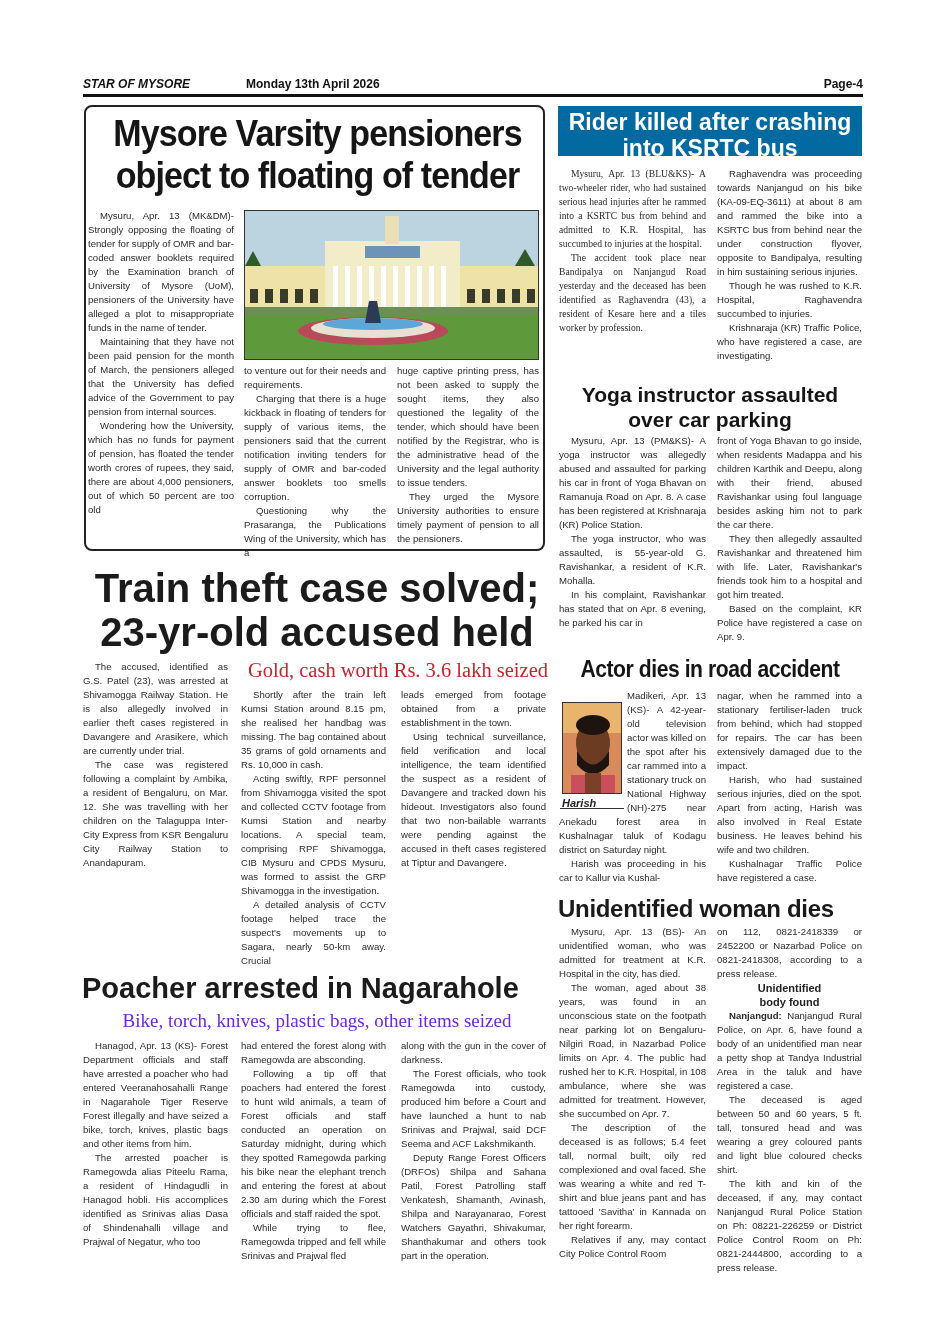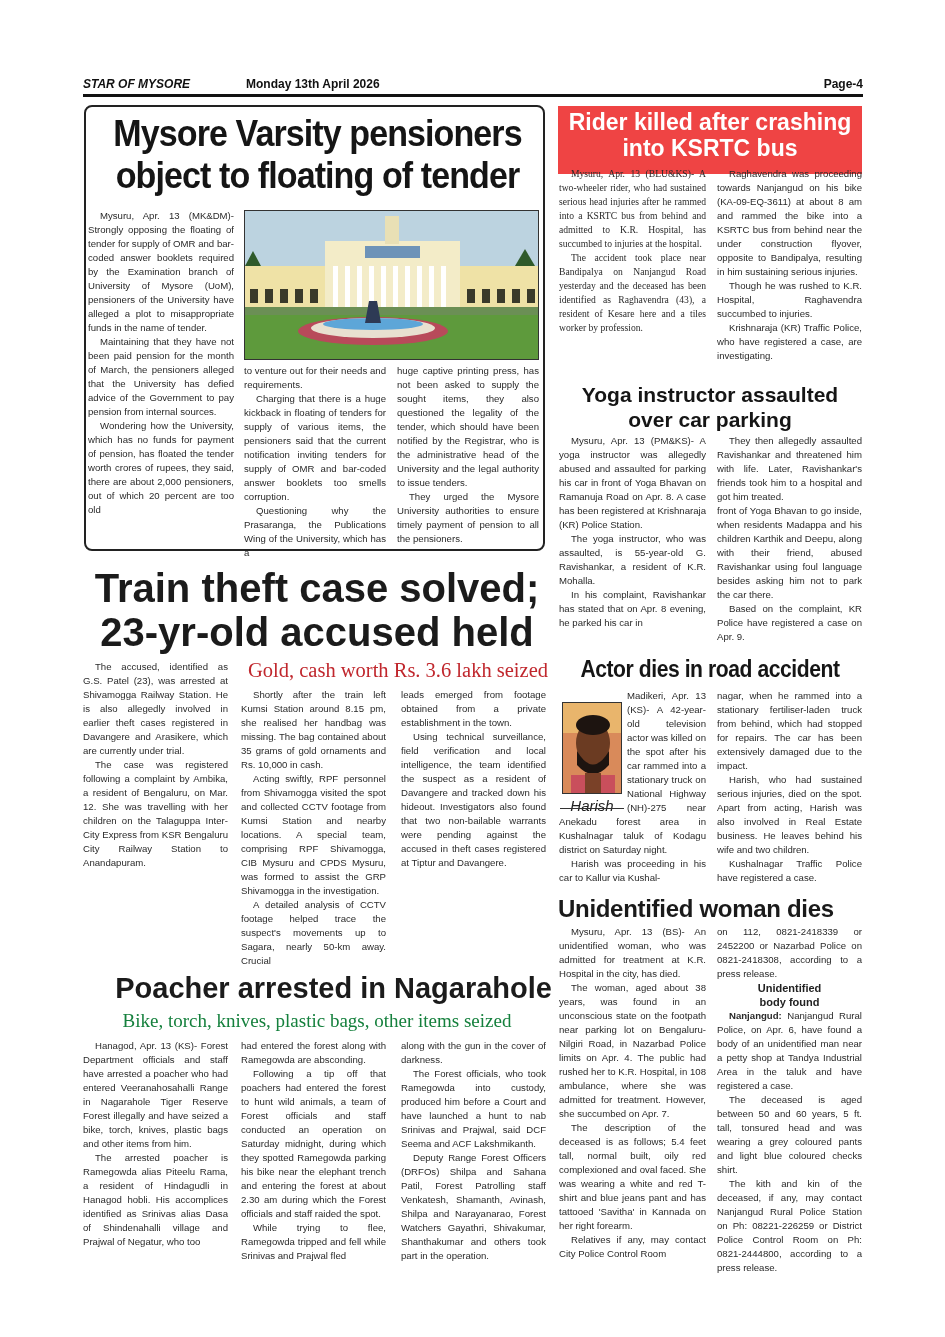--- a/index.html
+++ b/index.html
@@ -13,31 +13,31 @@
 
   .text { font-size: 9.6px; line-height: 14px; text-align: justify; color: #2a2a2a; }
   .text p { margin: 0; text-indent: 12px; }
 
   
   .box1 { left: 84px; top: 105px; width: 461px; height: 446px; border: 2.5px solid #222; border-radius: 8px; box-sizing: border-box; }
   .h1 { left: 90px; top: 113px; width: 455px; text-align: center; font-family: "Liberation Sans", sans-serif; font-weight: bold; font-size: 37px; line-height: 42px; letter-spacing: -1px; color: #151515; transform: scaleX(0.92); transform-origin: center; }
   .photo1 { left: 244px; top: 210px; width: 295px; height: 150px; border: 1px solid #333; overflow: hidden; box-sizing: border-box; }
 
   
-  .h2box { left: 558px; top: 106px; width: 304px; height: 68px; background: #ef4444; color: #fff; text-align: center; font-weight: bold; font-size: 23px; line-height: 26px; padding-top: 3px; box-sizing: border-box; }
+  .h2box { left: 558px; top: 106px; width: 304px; height: 50px; background: #0369a1; color: #fff; text-align: center; font-weight: bold; font-size: 23px; line-height: 26px; padding-top: 3px; box-sizing: border-box; }
   .h3 { left: 558px; top: 382px; width: 304px; text-align: center; font-weight: bold; font-size: 21px; line-height: 25px; color: #151515; }
   .h4 { left: 558px; top: 655px; width: 304px; text-align: center; font-weight: bold; font-size: 24px; line-height: 28px; color: #151515; transform: scaleX(0.88); letter-spacing: -0.5px; }
   .h5 { left: 558px; top: 895px; width: 304px; text-align: left; font-weight: bold; font-size: 24px; line-height: 28px; color: #1a1a1a; letter-spacing: -0.3px; }
   .h6 { left: 82px; top: 566px; width: 470px; text-align: center; font-weight: bold; font-size: 40px; line-height: 44px; color: #1b1b1b; }
   .sub1 { left: 240px; top: 658px; width: 308px; text-align: right; font-family: "Liberation Serif", serif; font-size: 20.5px; line-height: 24px; color: #c0272d; }
-  .h7 { left: 82px; top: 972px; width: 470px; text-align: right; font-weight: bold; font-size: 29px; line-height: 32px; color: #1b1b1b; }
-  .sub2 { left: 82px; top: 1009px; width: 470px; text-align: center; font-family: "Liberation Serif", serif; font-size: 19px; line-height: 24px; color: #15803d; }
+  .h7 { left: 82px; top: 972px; width: 470px; text-align: left; font-weight: bold; font-size: 29px; line-height: 32px; color: #1b1b1b; }
+  .sub2 { left: 82px; top: 1009px; width: 470px; text-align: center; font-family: "Liberation Serif", serif; font-size: 19px; line-height: 24px; color: #6d28d9; }
 
   .photo2 { left: 562px; top: 702px; width: 60px; height: 92px; border: 1px solid #333; overflow: hidden; box-sizing: border-box; }
-  .caption2 { left: 562px; top: 797px; width: 60px; text-align: center; font-size: 15px; font-weight: normal; font-style: italic; color: #222; }
+  .caption2 { left: 562px; top: 797px; width: 60px; text-align: left; font-size: 11px; font-weight: bold; font-style: italic; color: #222; }
   .caprule { left: 560px; top: 808px; width: 64px; height: 1px; background: #333; }
   .subhead { font-weight: bold; text-align: center; font-size: 11px; line-height: 14px; text-indent: 0 !important; color: #222; }
   .lead { font-weight: bold; }
 </style>
 </head>
 <body>
 
 <div class="abs masthead">
   <span class="paper">STAR OF MYSORE</span>
   <span class="date">Monday 13th April 2026</span>
@@ -87,21 +87,21 @@
     <ellipse cx="128" cy="117" rx="62" ry="10" fill="#e8e0d0"></ellipse>
     <ellipse cx="128" cy="113" rx="50" ry="6" fill="#5da6d8"></ellipse>
     <path d="M120 112 L124 90 L132 90 L136 112 Z" fill="#2e3a55"></path>
     <path d="M0 55 L8 40 L16 55 Z" fill="#2f5a2a"></path>
     <path d="M270 55 L280 38 L290 55 Z" fill="#2f5a2a"></path>
   </svg>
 </div>
 <div class="abs text" style="left:88px; top:209px; width:146px;">
   <p>Mysuru, Apr. 13 (MK&amp;DM)- Strongly opposing the floating of tender for supply of OMR and bar-coded answer booklets required by the Examination branch of University of Mysore (UoM), pensioners of the University have alleged a plot to misappropriate funds in the name of tender.</p>
   <p>Maintaining that they have not been paid pension for the month of March, the pensioners alleged that the University has defied advice of the Government to pay pension from internal sources.</p>
-  <p>Wondering how the University, which has no funds for payment of pension, has floated the tender worth crores of rupees, they said, there are about 2,000 pensioners, out of which 20 percent are too old</p>
+  <p>Wondering how the University, which has no funds for payment of pension, has floated the tender worth crores of rupees, they said, there are about 4,000 pensioners, out of which 50 percent are too old</p>
 </div>
 <div class="abs text" style="left:244px; top:364px; width:142px;">
   <p style="text-indent:0">to venture out for their needs and requirements.</p>
   <p>Charging that there is a huge kickback in floating of tenders for supply of various items, the pensioners said that the current notification inviting tenders for supply of OMR and bar-coded answer booklets too smells corruption.</p>
   <p>Questioning why the Prasaranga, the Publications Wing of the University, which has a</p>
 </div>
 <div class="abs text" style="left:397px; top:364px; width:142px;">
   <p style="text-indent:0">huge captive printing press, has not been asked to supply the sought items, they also questioned the legality of the tender, which should have been notified by the Registrar, who is the administrative head of the University and the legal authority to issue tenders.</p>
   <p>They urged the Mysore University authorities to ensure timely payment of pension to all the pensioners.</p>
 </div>
@@ -123,22 +123,22 @@
 <div class="abs h3">
   <div>Yoga instructor assaulted</div>
   <div>over car parking</div>
 </div>
 <div class="abs text" style="left:559px; top:434px; width:147px;">
   <p>Mysuru, Apr. 13 (PM&amp;KS)- A yoga instructor was allegedly abused and assaulted for parking his car in front of Yoga Bhavan on Ramanuja Road on Apr. 8. A case has been registered at Krishnaraja (KR) Police Station.</p>
   <p>The yoga instructor, who was assaulted, is 55-year-old G. Ravishankar, a resident of K.R. Mohalla.</p>
   <p>In his complaint, Ravishankar has stated that on Apr. 8 evening, he parked his car in</p>
 </div>
 <div class="abs text" style="left:717px; top:434px; width:145px;">
+  <p style="text-indent:0">front of Yoga Bhavan to go inside, when residents Madappa and his children Karthik and Deepu, along with their friend, abused Ravishankar using foul language besides asking him not to park the car there.</p>
   <p>They then allegedly assaulted Ravishankar and threatened him with life. Later, Ravishankar's friends took him to a hospital and got him treated.</p>
-  <p style="text-indent:0">front of Yoga Bhavan to go inside, when residents Madappa and his children Karthik and Deepu, along with their friend, abused Ravishankar using foul language besides asking him not to park the car there.</p>
   <p>Based on the complaint, KR Police have registered a case on Apr. 9.</p>
 </div>
 
 <div class="abs h6">
   <div>Train theft case solved;</div>
   <div>23-yr-old accused held</div>
 </div>
 <div class="abs sub1">Gold, cash worth Rs. 3.6 lakh seized</div>
 <div class="abs text" style="left:83px; top:660px; width:145px;">
   <p>The accused, identified as G.S. Patel (23), was arrested at Shivamogga Railway Station. He is also allegedly involved in earlier theft cases registered in Davangere and Arasikere, which are currently under trial.</p>

